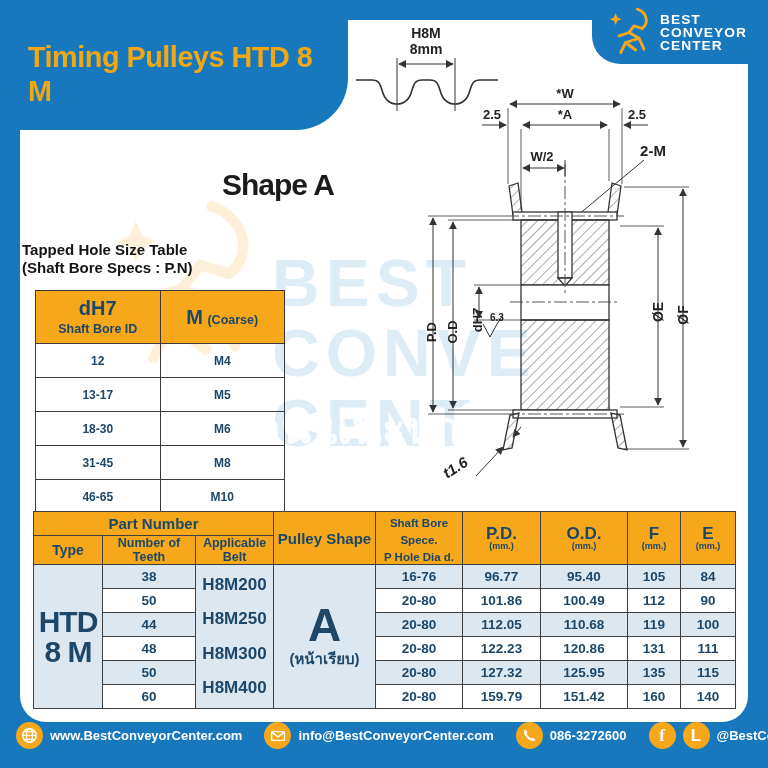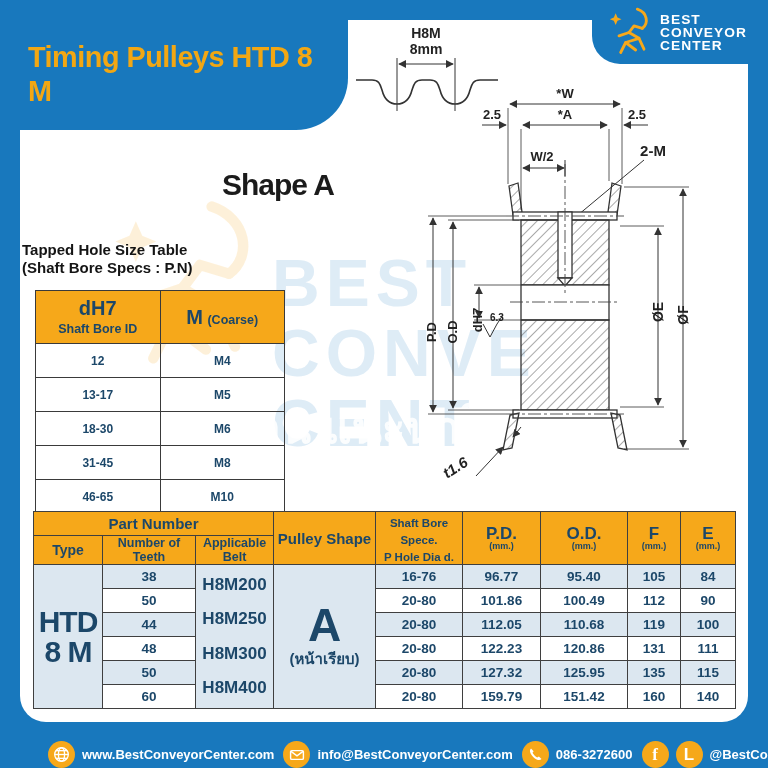--- a/index.html
+++ b/index.html
@@ -50,21 +50,21 @@
   .mm{display:block;font-size:9px;font-weight:800;line-height:9px;}
   .pdod{font-size:17px;line-height:15px;}
   .typebig{font-size:30px;font-weight:700;line-height:30px;letter-spacing:-1px;}
   .beltcol{display:flex;flex-direction:column;justify-content:space-around;height:138px;
            font-size:17px;font-weight:800;}
   .shapeA{font-size:46px;font-weight:800;line-height:44px;}
   .shapesub{font-size:15px;font-weight:700;}
   .borehead{font-size:11.5px;line-height:12.5px;font-weight:800;}
   
   .footer{position:absolute;left:0;bottom:0;width:768px;height:46px;background:#1878BD;
-          display:flex;align-items:flex-end;gap:9px;padding-left:48px;box-sizing:border-box;z-index:6;}
+          display:flex;align-items:flex-start;gap:22px;padding-left:16px;box-sizing:border-box;z-index:6;}
   .fitem{display:flex;align-items:center;gap:7px;}
   .fcirc{width:27px;height:27px;border-radius:50%;background:#F6A81A;display:flex;
          align-items:center;justify-content:center;color:#fff;font-weight:800;font-size:17px;flex:0 0 auto;}
   .ftext{color:#fff;font-weight:800;font-size:13px;white-space:nowrap;}
   svg text{font-family:"Liberation Sans",sans-serif;}
   .abs{position:absolute;z-index:4;}
 </style>
 </head>
 <body>
 

